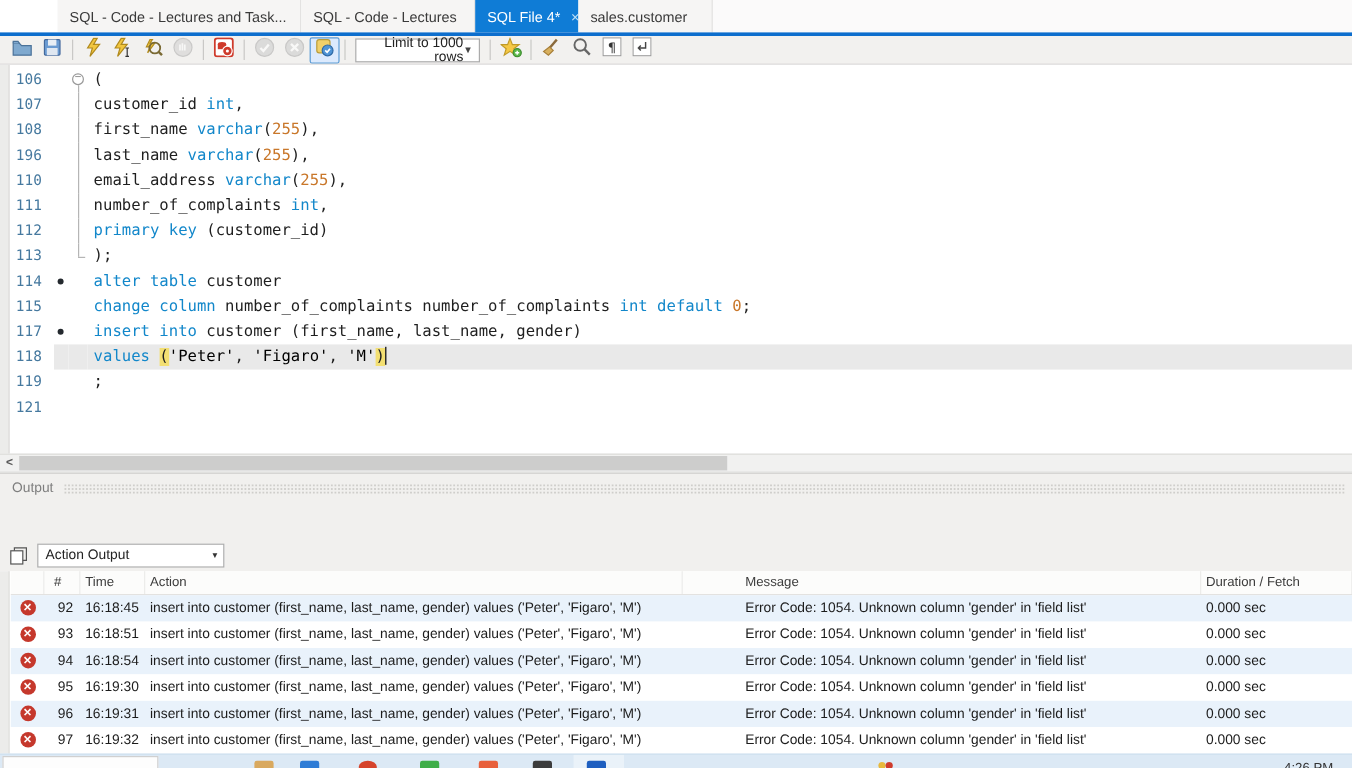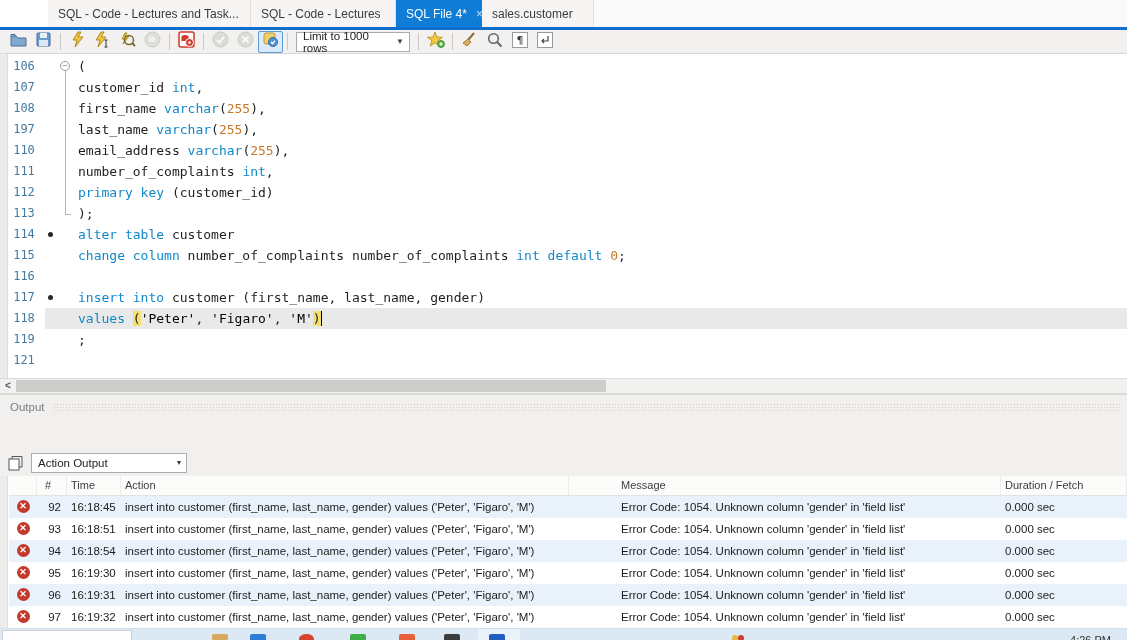--- a/index.html
+++ b/index.html
@@ -20,23 +20,23 @@
   .tab .close { margin-left:9px; color:#bfe0f7; font-size:12px; line-height:1; }
   .tab-underline { height:3px; background:#0d6ecd; }
   
   .toolbar {
     height:26px; background:#f2f1ef; border-bottom:1px solid #d9d8d6;
     display:flex; align-items:center; padding-left:6px;
   }
   .tbtn { width:25px; height:22px; display:flex; align-items:center; justify-content:center; }
   .tsep { width:1px; height:17px; background:#c9c8c6; margin:0 4px; }
   .limitbox {
-    width:114px; height:20px; background:#fff; border:1px solid #ababab;
+    width:104px; height:20px; background:#fff; border:1px solid #ababab;
     display:flex; align-items:center; font-size:11.5px; color:#222;
-    padding-left:6px; margin:0 4px;
+    padding-left:6px; margin:0 4px;text-align:right;
   }
   .limitbox .arr { margin-left:auto; padding-right:5px; font-size:8px; color:#444; }
   .autocommit-sel { border:1px solid #5b9bd5; background:#dceafd; border-radius:2px; }
   
   .editor {
     height:344px; background:#fff; position:relative;
     font-family:"DejaVu Sans Mono", "Liberation Mono", monospace; font-size:13px;
   }
   .gutter-strip { position:absolute; left:0; top:0; width:8px; height:100%;
     background:#ececea; border-right:1px solid #dcdbd9; }
@@ -265,21 +265,21 @@
         </div>
         <div class="erow">
           <div class="ln">108</div>
           <div class="marker"></div>
           <div class="fold">
             <div class="fline full"></div>
           </div>
           <div class="code"><span class="tk-p">first_name </span><span class="tk-k">varchar</span><span class="tk-p">(</span><span class="tk-n">255</span><span class="tk-p">),</span></div>
         </div>
         <div class="erow">
-          <div class="ln">197</div>
+          <div class="ln">196</div>
           <div class="marker"></div>
           <div class="fold">
             <div class="fline full"></div>
           </div>
           <div class="code"><span class="tk-p">last_name </span><span class="tk-k">varchar</span><span class="tk-p">(</span><span class="tk-n">255</span><span class="tk-p">),</span></div>
         </div>
         <div class="erow">
           <div class="ln">110</div>
           <div class="marker"></div>
           <div class="fold">
@@ -318,26 +318,20 @@
             <span class="bullet"></span>
           </div>
           <div class="fold"></div>
           <div class="code"><span class="tk-k">alter table</span><span class="tk-p"> customer</span></div>
         </div>
         <div class="erow">
           <div class="ln">115</div>
           <div class="marker"></div>
           <div class="fold"></div>
           <div class="code"><span class="tk-k">change column</span><span class="tk-p"> number_of_complaints number_of_complaints </span><span class="tk-k">int default</span><span class="tk-p"> </span><span class="tk-n">0</span><span class="tk-p">;</span></div>
-        </div>
-        <div class="erow">
-          <div class="ln">116</div>
-          <div class="marker"></div>
-          <div class="fold"></div>
-          <div class="code"></div>
         </div>
         <div class="erow">
           <div class="ln">117</div>
           <div class="marker">
             <span class="bullet"></span>
           </div>
           <div class="fold"></div>
           <div class="code"><span class="tk-k">insert into</span><span class="tk-p"> customer (first_name, last_name, gender)</span></div>
         </div>
         <div class="erow current">

